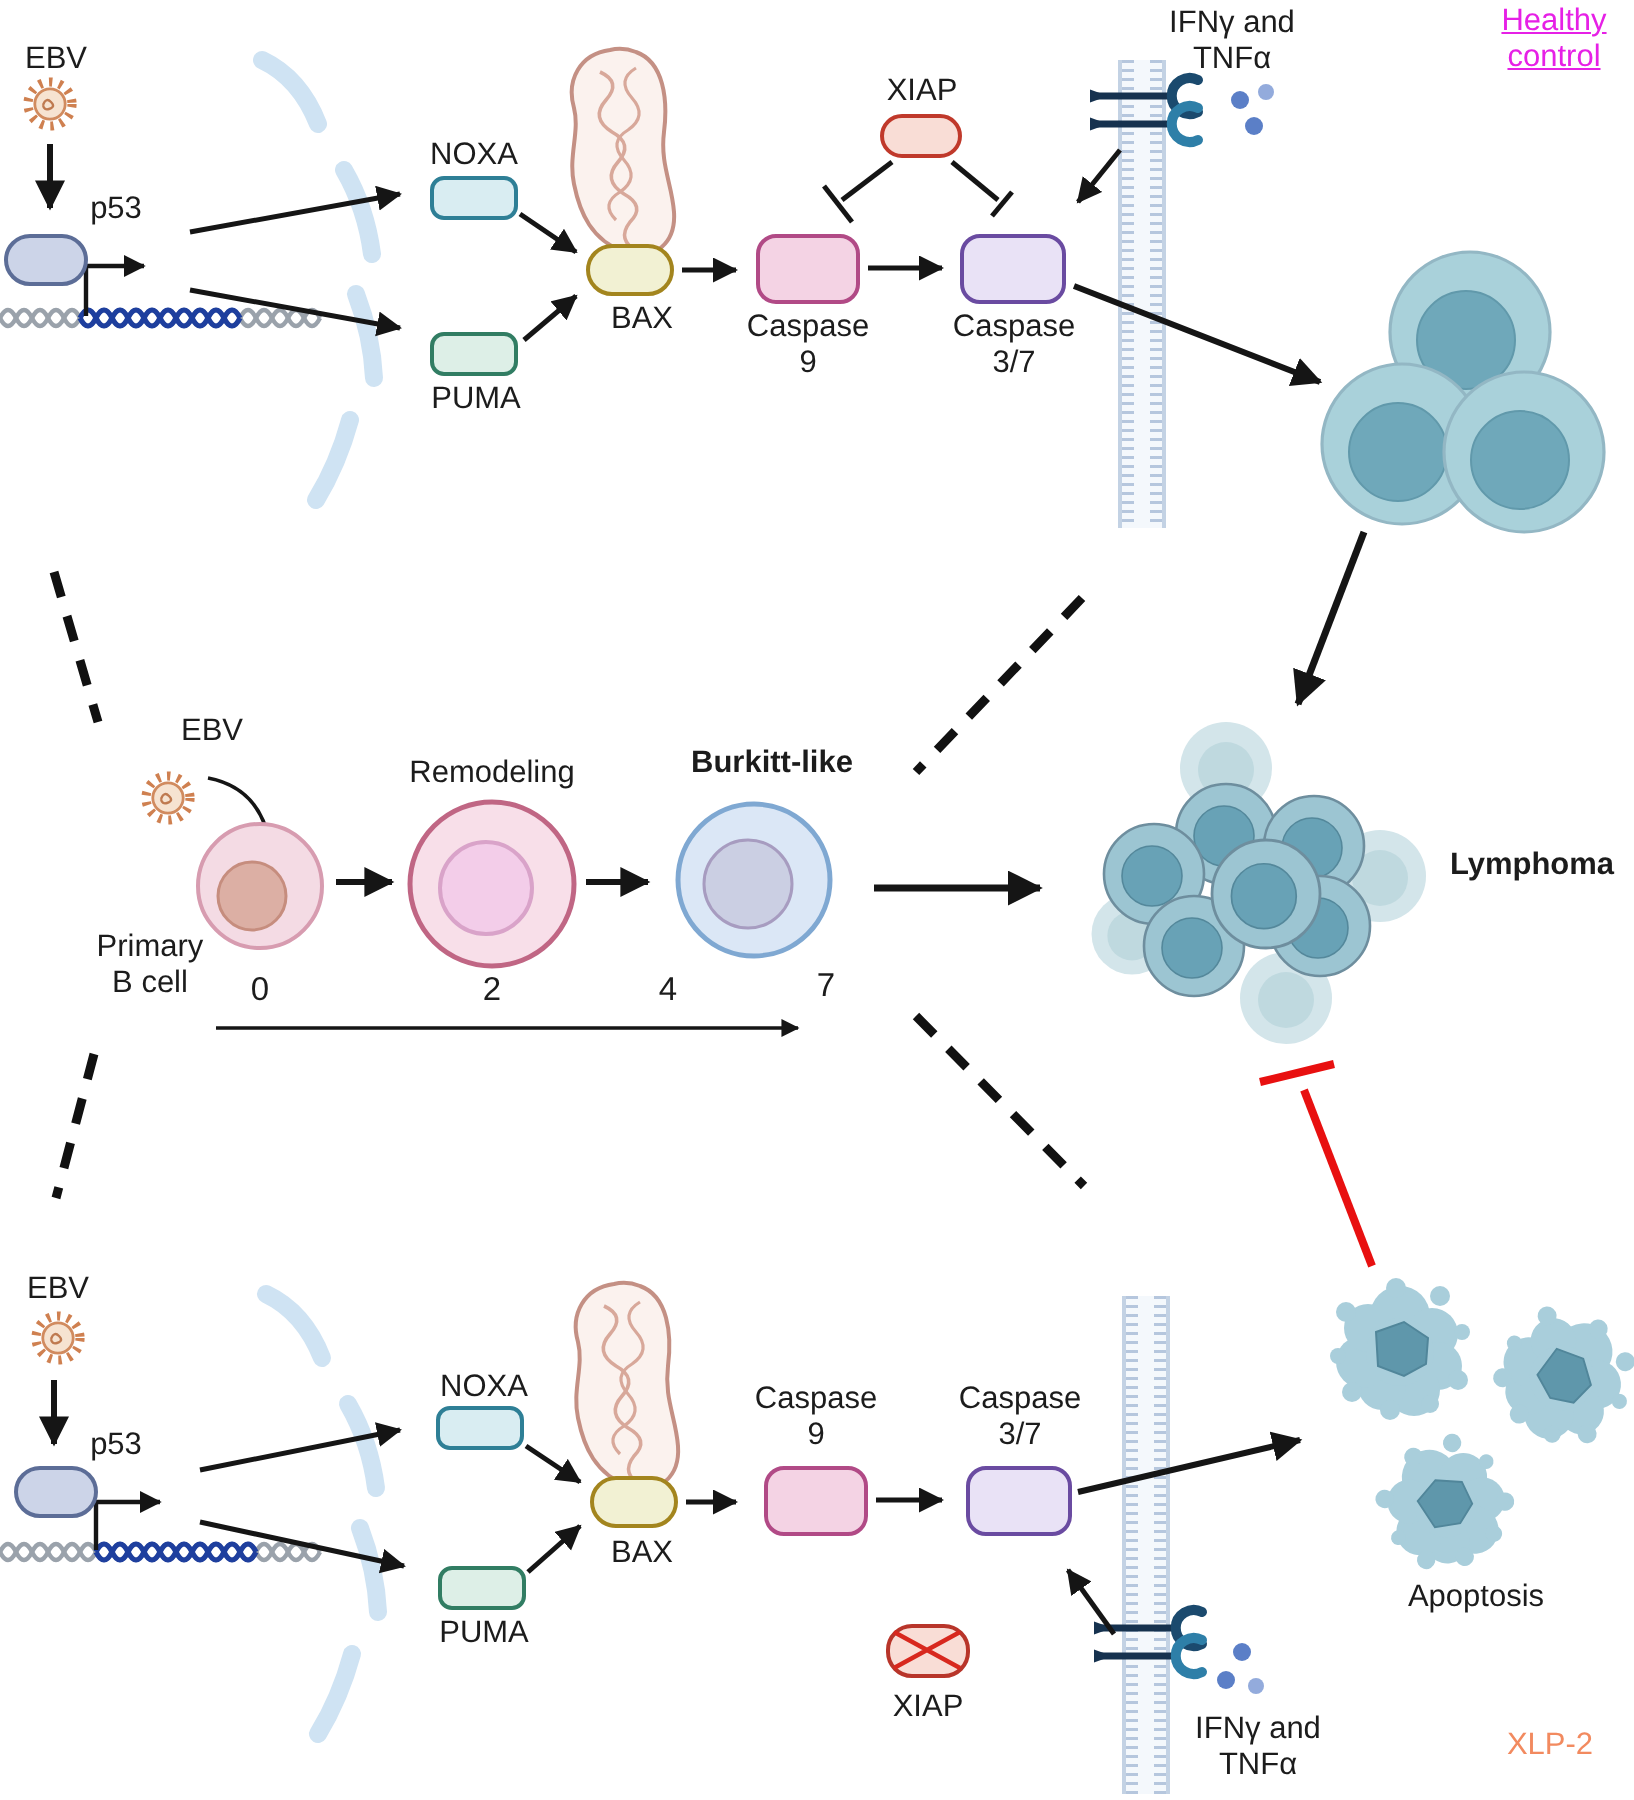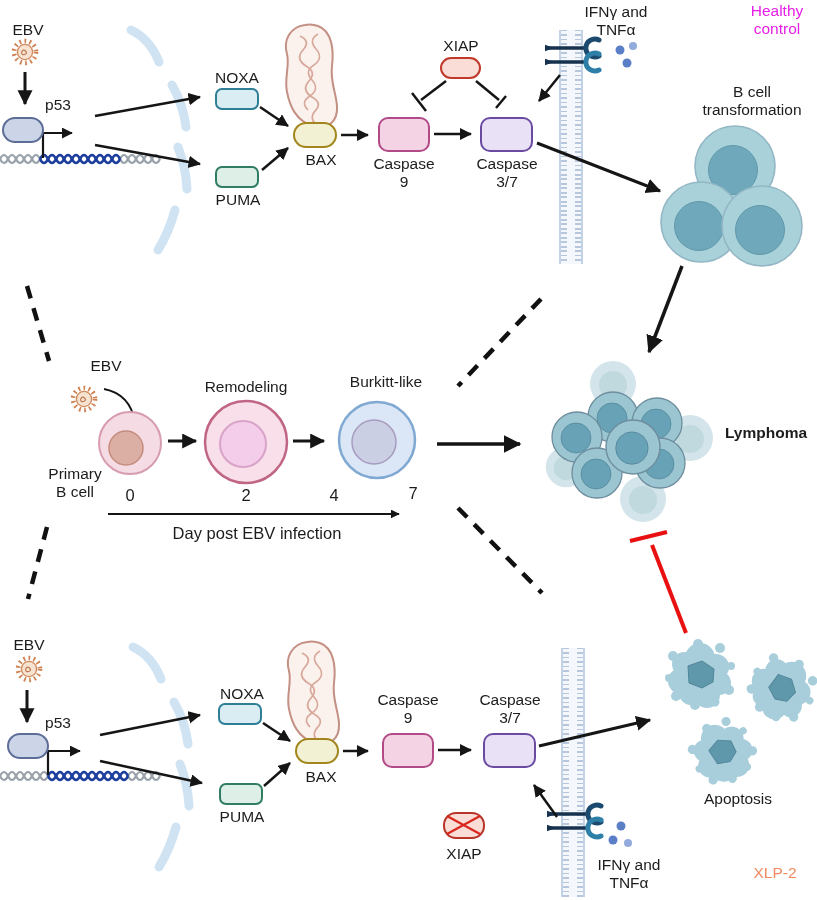--- a/index.html
+++ b/index.html
@@ -3,21 +3,21 @@
 <meta charset="utf-8">
 <style>
   html,body{margin:0;padding:0;background:#fff;}
   #canvas{position:relative;width:817px;height:900px;background:#fff;overflow:hidden;
           font-family:"Liberation Sans",sans-serif;}
   #bg{position:absolute;left:0;top:0;}
   .lbl{position:absolute;transform:translateX(-50%);text-align:center;font-size:15.5px;
        line-height:1.14;color:#1c1c1c;white-space:nowrap;}
   .wrap{white-space:normal;}
   .num{font-size:16.5px;}
-  .magenta{color:#E620E6;}
+  .magenta{color:#E620E6;text-decoration:underline;}
   .orange{color:#F28A5F;}
   .pill{position:absolute;box-sizing:border-box;background:#eee;border:2px solid #999;}
   .p53{width:42px;height:26px;border-radius:13px;background:#CCD4E8;border:2px solid #5C6D97;}
   .noxa{width:44px;height:22px;border-radius:7px;background:#D9EDF2;border:2px solid #2E7F96;}
   .puma{width:44px;height:22px;border-radius:7px;background:#DDEFE7;border:2px solid #317D63;}
   .bax{width:44px;height:26px;border-radius:13px;background:#F2F1D3;border:2.5px solid #A3851E;}
   .c9{width:52px;height:35px;border-radius:10px;background:#F4D3E4;border:2.5px solid #B14A86;}
   .c37{width:53px;height:35px;border-radius:10px;background:#E9E2F6;border:2.5px solid #6A4BA1;}
   .xiap{width:41px;height:22px;border-radius:11px;background:#F9DDD6;border:2.5px solid #C0392B;}
   .xiapx{width:42px;height:27px;border-radius:13px;background:#F9DDD6;border:2.5px solid #B8352A;}
@@ -260,31 +260,29 @@
   <div class="lbl" style="left:28px;top:21px;">EBV</div>
   <div class="lbl" style="left:58px;top:96px;">p53</div>
   <div class="lbl" style="left:237px;top:69px;">NOXA</div>
   <div class="lbl" style="left:238px;top:191px;">PUMA</div>
   <div class="lbl" style="left:321px;top:151px;">BAX</div>
   <div class="lbl wrap" style="left:404px;top:155px;width:64px;">Caspase 9</div>
   <div class="lbl wrap" style="left:507px;top:155px;width:64px;">Caspase 3/7</div>
   <div class="lbl" style="left:461px;top:37px;">XIAP</div>
   <div class="lbl wrap" style="left:616px;top:3px;width:84px;">IFNγ and TNFα</div>
   <div class="lbl wrap magenta" style="left:777px;top:2px;width:70px;">Healthy control</div>
-  <div class="lbl wrap" style="left:752px;top:83px;width:118px;">B cell transformation</div>
 
   <div class="lbl" style="left:106px;top:357px;">EBV</div>
   <div class="lbl wrap" style="left:75px;top:465px;width:60px;">Primary B cell</div>
   <div class="lbl" style="left:246px;top:378px;">Remodeling</div>
-  <div class="lbl" style="left:386px;top:373px;">Burkitt-like</div>
+  <div class="lbl" style="left:386px;top:373px;font-weight:bold;">Burkitt-like</div>
   <div class="lbl num" style="left:130px;top:486px;">0</div>
   <div class="lbl num" style="left:246px;top:486px;">2</div>
   <div class="lbl num" style="left:334px;top:486px;">4</div>
   <div class="lbl num" style="left:413px;top:484px;">7</div>
-  <div class="lbl num" style="left:257px;top:524px;">Day post EBV infection</div>
   <div class="lbl" style="left:766px;top:424px;font-weight:bold;">Lymphoma</div>
 
   <div class="lbl" style="left:29px;top:636px;">EBV</div>
   <div class="lbl" style="left:58px;top:714px;">p53</div>
   <div class="lbl" style="left:242px;top:685px;">NOXA</div>
   <div class="lbl" style="left:242px;top:808px;">PUMA</div>
   <div class="lbl" style="left:321px;top:768px;">BAX</div>
   <div class="lbl wrap" style="left:408px;top:691px;width:64px;">Caspase 9</div>
   <div class="lbl wrap" style="left:510px;top:691px;width:64px;">Caspase 3/7</div>
   <div class="lbl" style="left:464px;top:845px;">XIAP</div>

